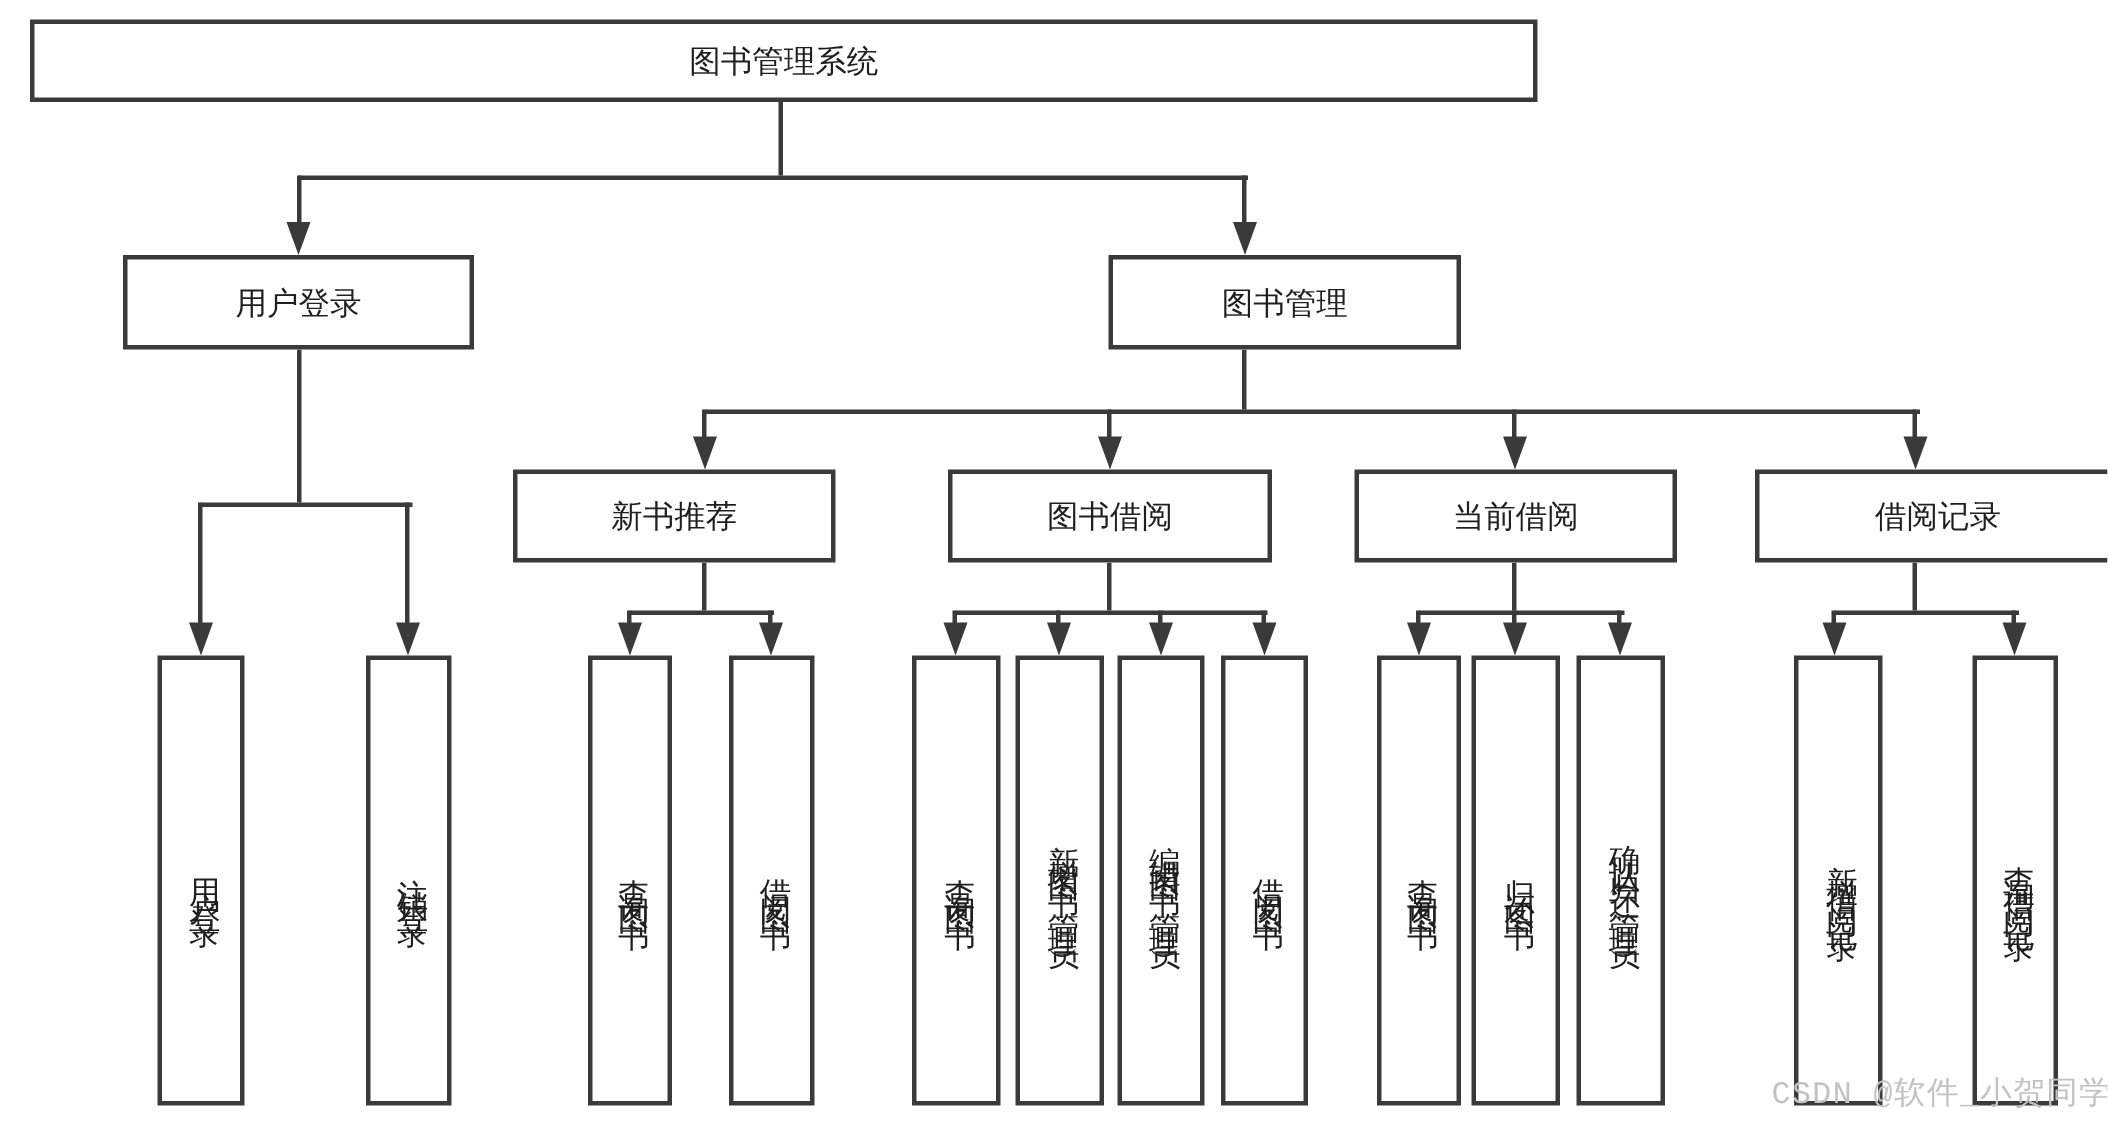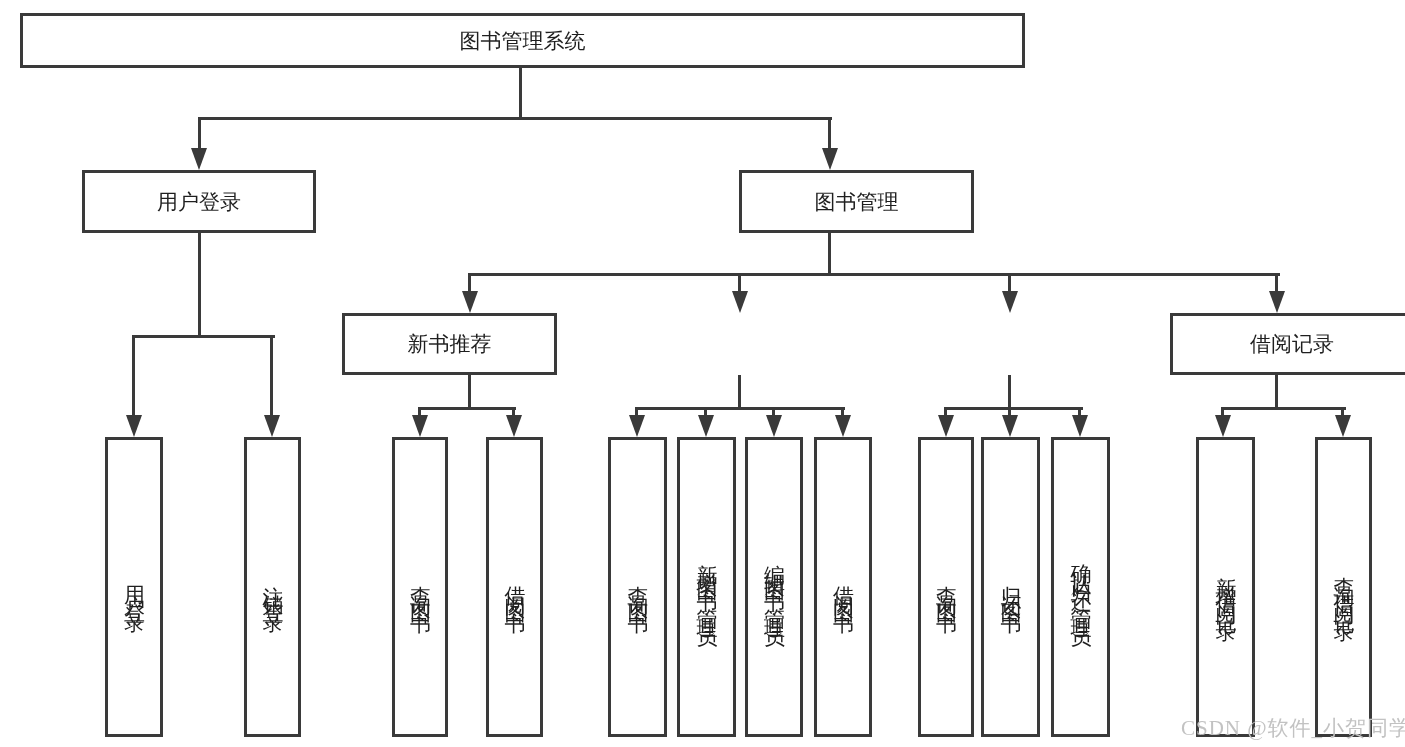--- a/index.html
+++ b/index.html
@@ -4,21 +4,21 @@
 <style>
   :root{
     --line:#3a3a3a;
     --text:#1f1f1f;
     --background:#ffffff;
     --watermark:#c2c2c2;
   }
   html,body{margin:0;padding:0;background:var(--background);}
   #canvas{
     position:relative;width:1405px;height:747px;background:var(--background);
-    font-family:Liberation Serif, serif;color:var(--text);
+    font-family:Liberation Mono, monospace;color:var(--text);
     overflow:hidden;
   }
   .box{
     position:absolute;box-sizing:border-box;background:#fff;
     border:3px solid var(--line);
     display:flex;align-items:center;justify-content:center;
     font-size:21px;color:var(--text);white-space:nowrap;
     z-index:2;
   }
   .vbox{
@@ -71,20 +71,22 @@
   <div class="vline" style="left:468px;top:273px;height:22px;"></div>
   <div class="arrow" style="left:462px;top:291px;"></div>
   <div class="vline" style="left:738px;top:273px;height:22px;"></div>
   <div class="arrow" style="left:732px;top:291px;"></div>
   <div class="vline" style="left:1008px;top:273px;height:22px;"></div>
   <div class="arrow" style="left:1002px;top:291px;"></div>
   <div class="vline" style="left:1275px;top:273px;height:22px;"></div>
   <div class="arrow" style="left:1269px;top:291px;"></div>
 
   <div class="box" style="left:342px;top:313px;width:215px;height:62px;">新书推荐</div>
+  <div class="box" style="left:632px;top:313px;width:216px;height:62px;">图书借阅</div>
+  <div class="box" style="left:903px;top:313px;width:215px;height:62px;">当前借阅</div>
   <div class="box" style="left:1170px;top:313px;width:244px;height:62px;">借阅记录</div>
 
   <div class="vline" style="left:468px;top:375px;height:32px;"></div>
   <div class="hline" style="left:420px;top:407px;width:96px;"></div>
   <div class="vline" style="left:418px;top:407px;height:10px;"></div>
   <div class="arrow" style="left:412px;top:415px;"></div>
   <div class="vline" style="left:512px;top:407px;height:10px;"></div>
   <div class="arrow" style="left:506px;top:415px;"></div>
 
   <div class="vline" style="left:738px;top:375px;height:32px;"></div>

